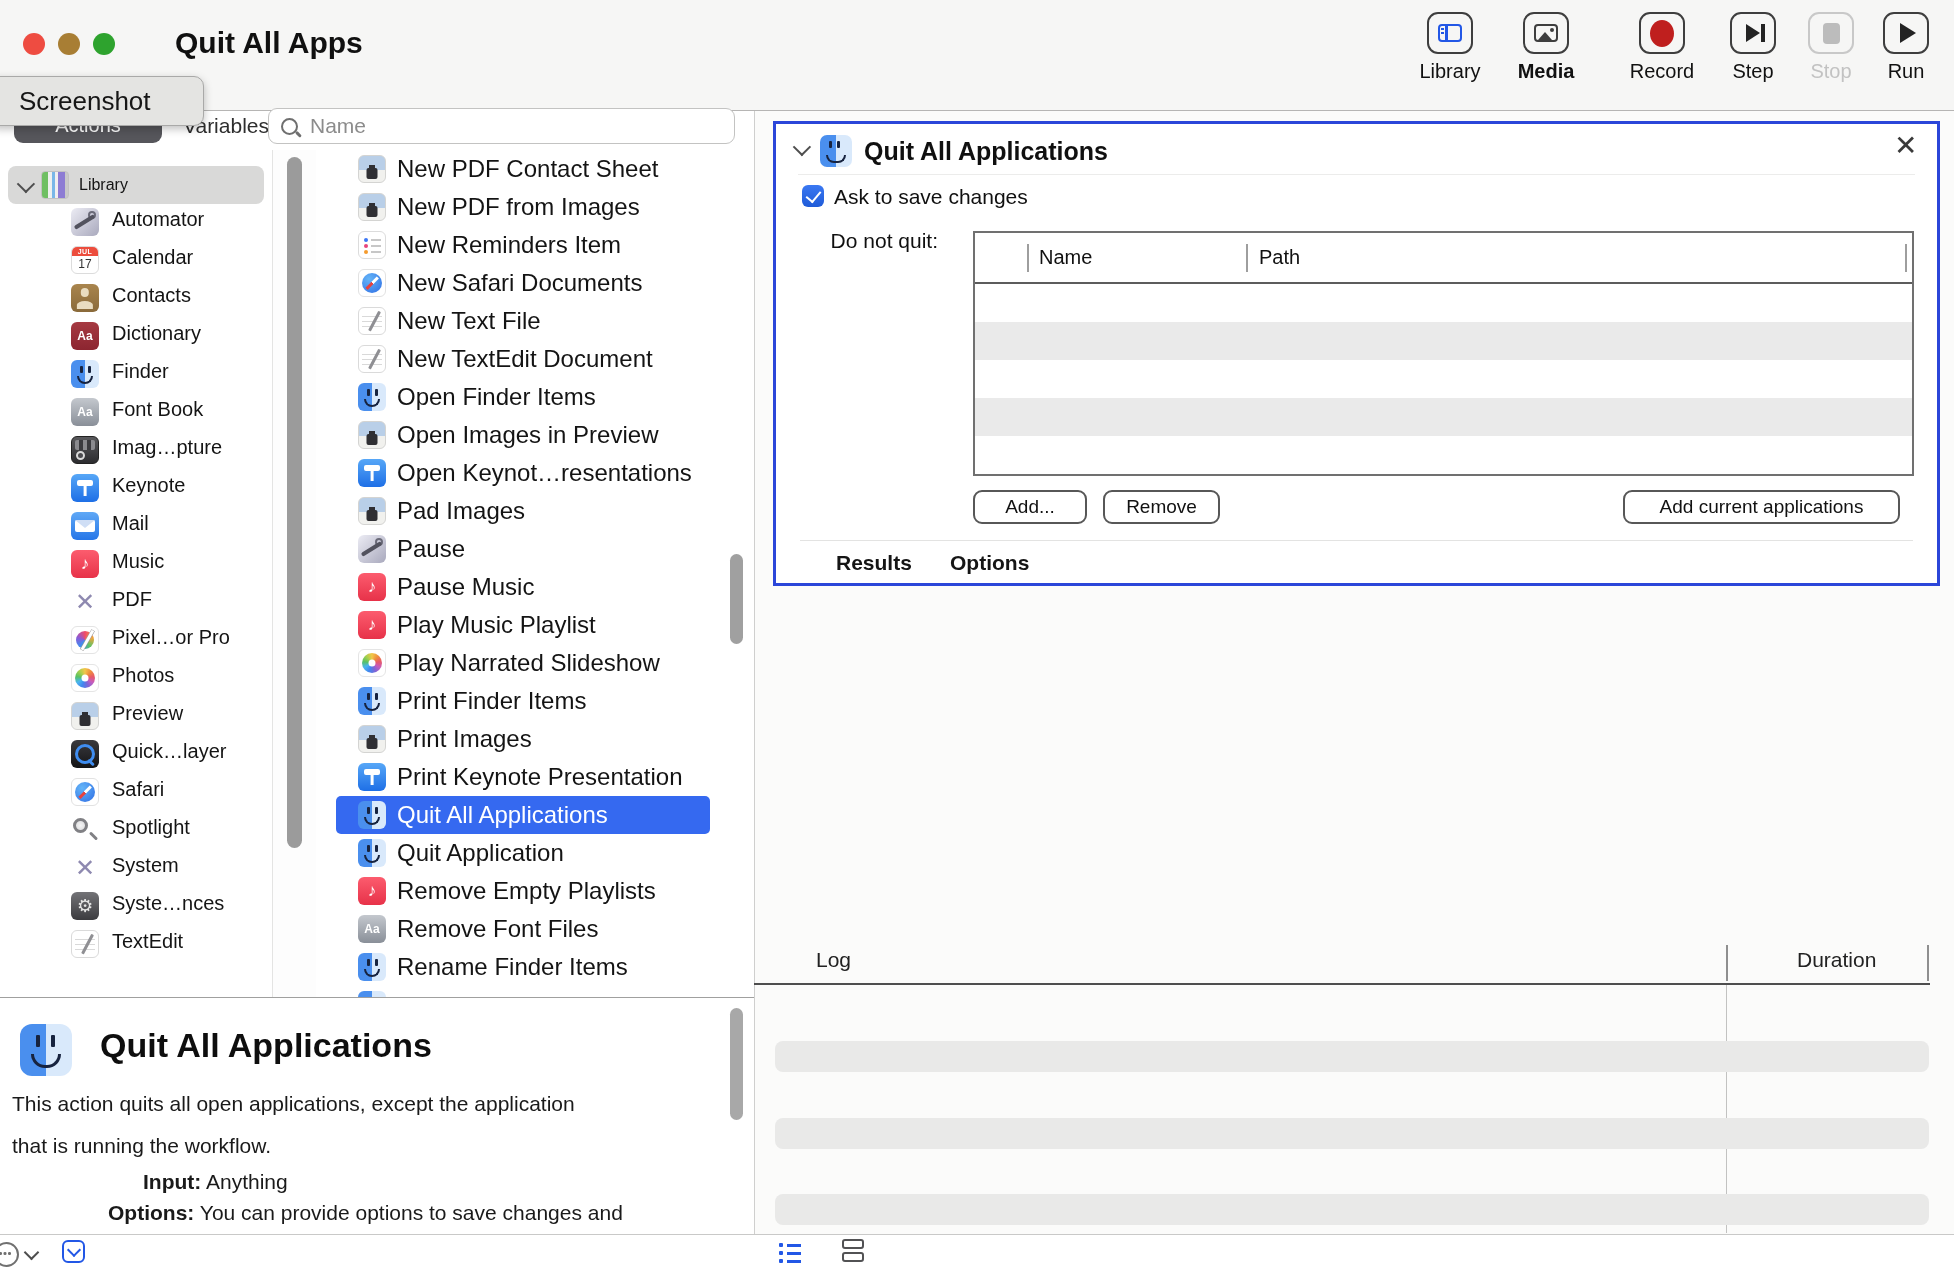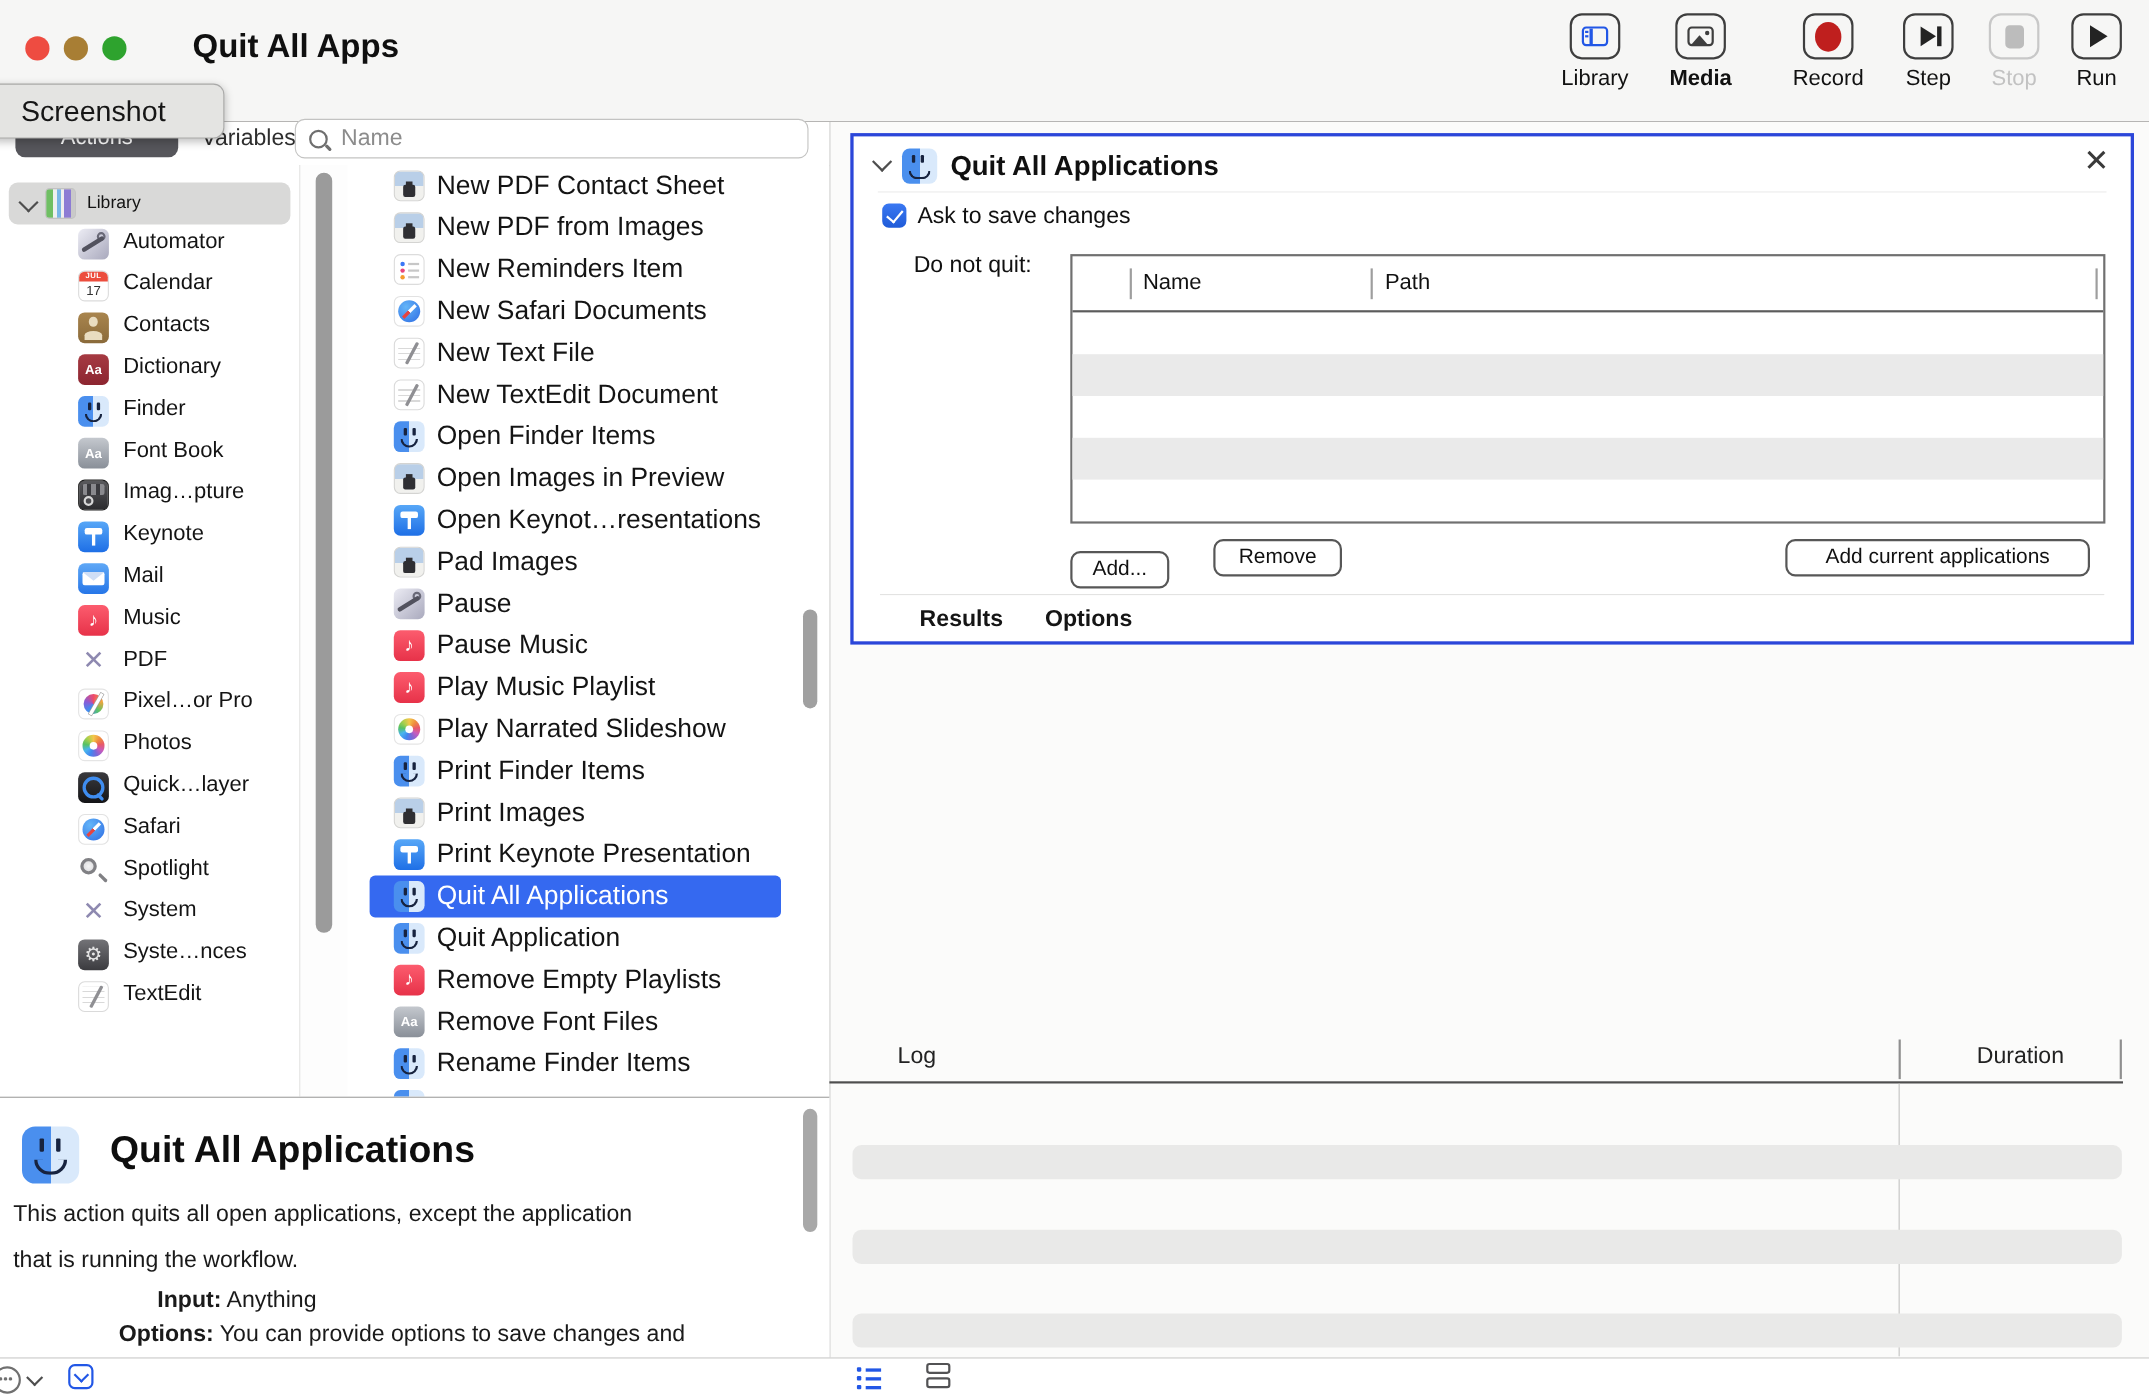--- a/index.html
+++ b/index.html
@@ -298,20 +298,24 @@
     </div>
   <div class="side-row">
       <span class="ic ic-pixelmator"></span>
       <span class="side-label">Pixel…or Pro</span>
     </div>
   <div class="side-row">
       <span class="ic ic-photos"></span>
       <span class="side-label">Photos</span>
     </div>
   <div class="side-row">
+      <span class="ic ic-preview"></span>
+      <span class="side-label">Preview</span>
+    </div>
+  <div class="side-row">
       <span class="ic ic-quicktime"></span>
       <span class="side-label">Quick…layer</span>
     </div>
   <div class="side-row">
       <span class="ic ic-safari"></span>
       <span class="side-label">Safari</span>
     </div>
   <div class="side-row">
       <span class="ic ic-spotlight"></span>
       <span class="side-label">Spotlight</span>
@@ -453,21 +457,21 @@
       <span class="col-label" style="left:284px;">Path</span>
       <span class="col-sep" style="left:930px;"></span>
     </div>
     <div class="dnq-row"></div>
     <div class="dnq-row alt"></div>
     <div class="dnq-row"></div>
     <div class="dnq-row alt"></div>
     <div class="dnq-row"></div>
   </div>
 
-  <div class="btn" style="left:197px;width:90px;margin-top:11px;">
+  <div class="btn" style="left:197px;width:114px;">
       <span>Add...</span>
     </div>
   <div class="btn" style="left:327px;width:117px;">
       <span>Remove</span>
     </div>
   <div class="btn" style="left:847px;width:277px;">
       <span>Add current applications</span>
     </div>
 
   <div class="card-hr2"></div>

